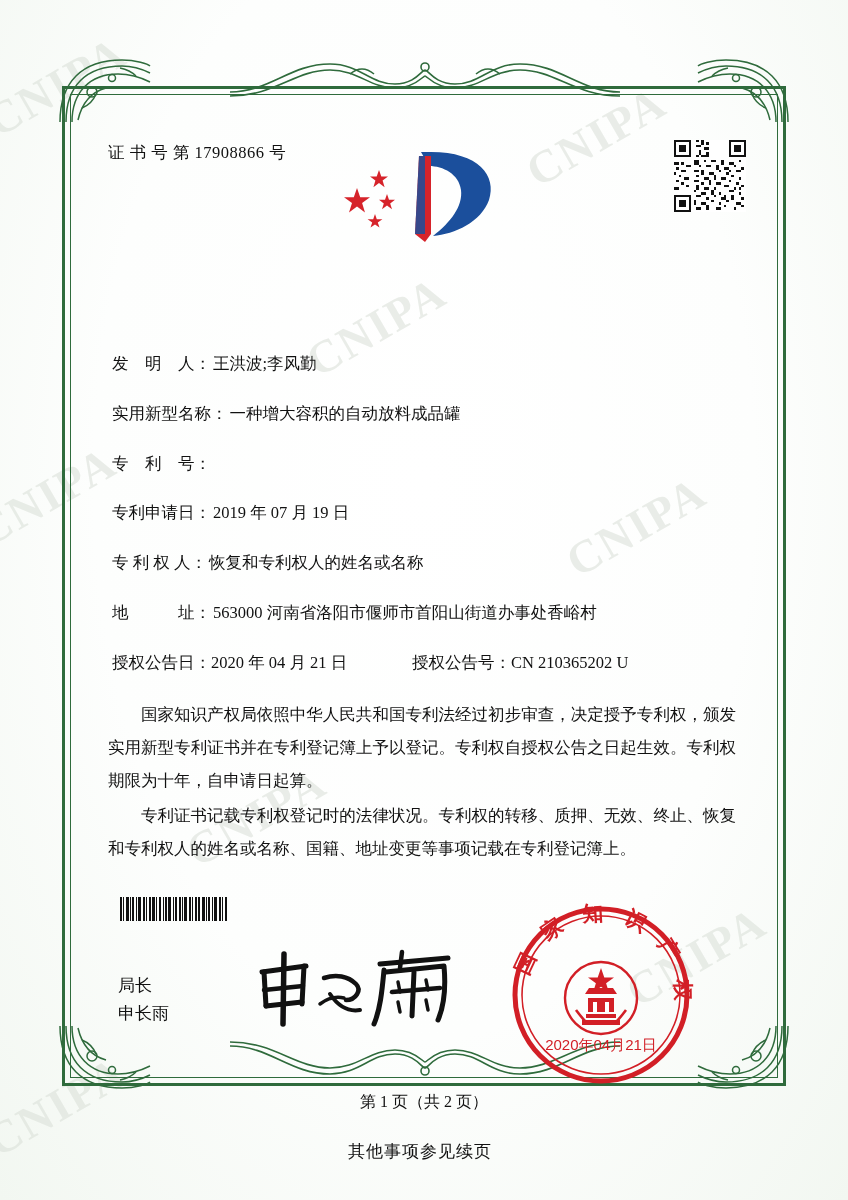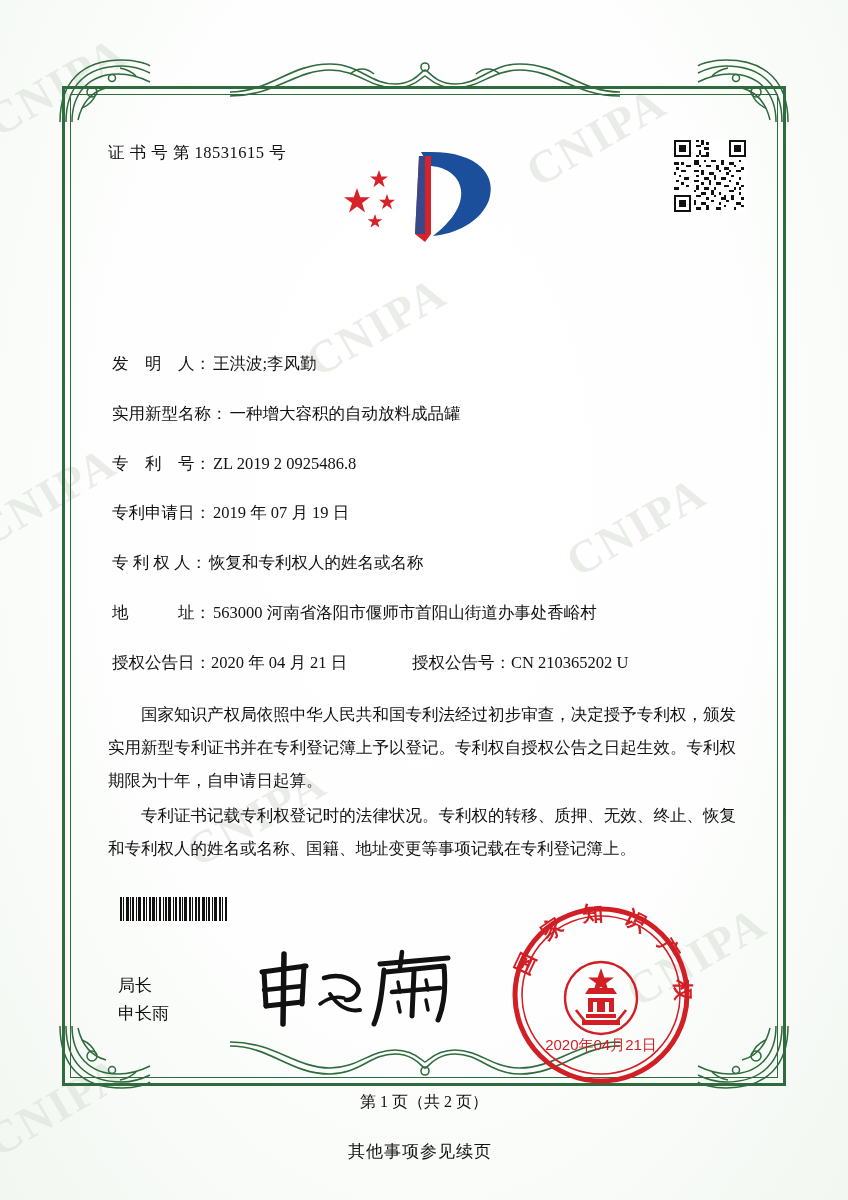--- a/index.html
+++ b/index.html
@@ -317,21 +317,21 @@
       <path d="M10 70 C 10 34, 30 14, 66 14 C 78 14, 88 18, 94 21"></path>
       <path d="M16 70 C 16 40, 34 22, 62 22 C 76 22, 86 26, 94 30"></path>
       <path d="M22 68 q 6 -26 28 -32"></path>
       <circle cx="36" cy="40" r="5"></circle>
       <circle cx="56" cy="26" r="3.5"></circle>
       <path d="M26 56 q 10 -4 14 -14"></path>
       <path d="M64 16 q 10 2 16 8"></path>
     </g>
   </svg>
 
-  <div class="cert-no">证 书 号 第 18531615 号</div>
+  <div class="cert-no">证 书 号 第 17908866 号</div>
 
   <svg class="qr" viewBox="0 0 29 29" shape-rendering="crispEdges">
     <rect width="29" height="29" fill="#ffffff"></rect>
     <g fill="#111111">
       <path d="M0 0h7v7h-7z"></path>
         <path d="M22 0h7v7h-7z"></path>
         <path d="M0 22h7v7h-7z"></path>
     </g>
     <g fill="#ffffff">
       <path d="M1 1h5v5h-5z"></path>
@@ -450,21 +450,20 @@
     <div class="field">
       <span class="lbl">发　明　人：</span>
       <span class="val">王洪波;李风勤</span>
     </div>
     <div class="field">
       <span class="lbl">实用新型名称：</span>
       <span class="val">一种增大容积的自动放料成品罐</span>
     </div>
     <div class="field">
       <span class="lbl">专　利　号：</span>
-      <span class="val">ZL 2019 2 0925486.8</span>
     </div>
     <div class="field">
       <span class="lbl">专利申请日：</span>
       <span class="val">2019 年 07 月 19 日</span>
     </div>
     <div class="field">
       <span class="lbl">专 利 权 人：</span>
       <span class="val">恢复和专利权人的姓名或名称</span>
     </div>
     <div class="field">

